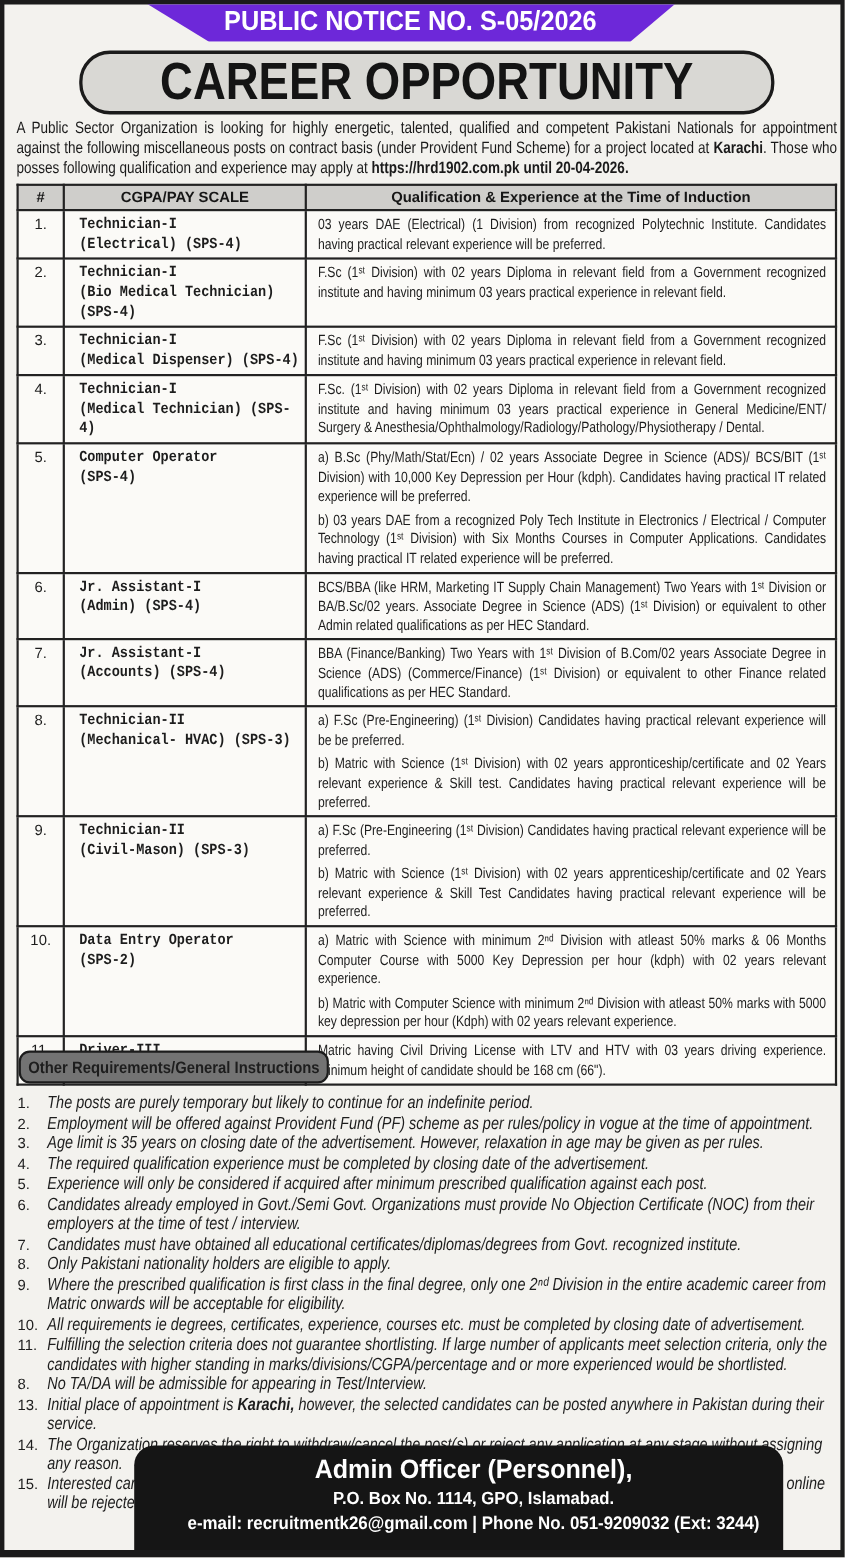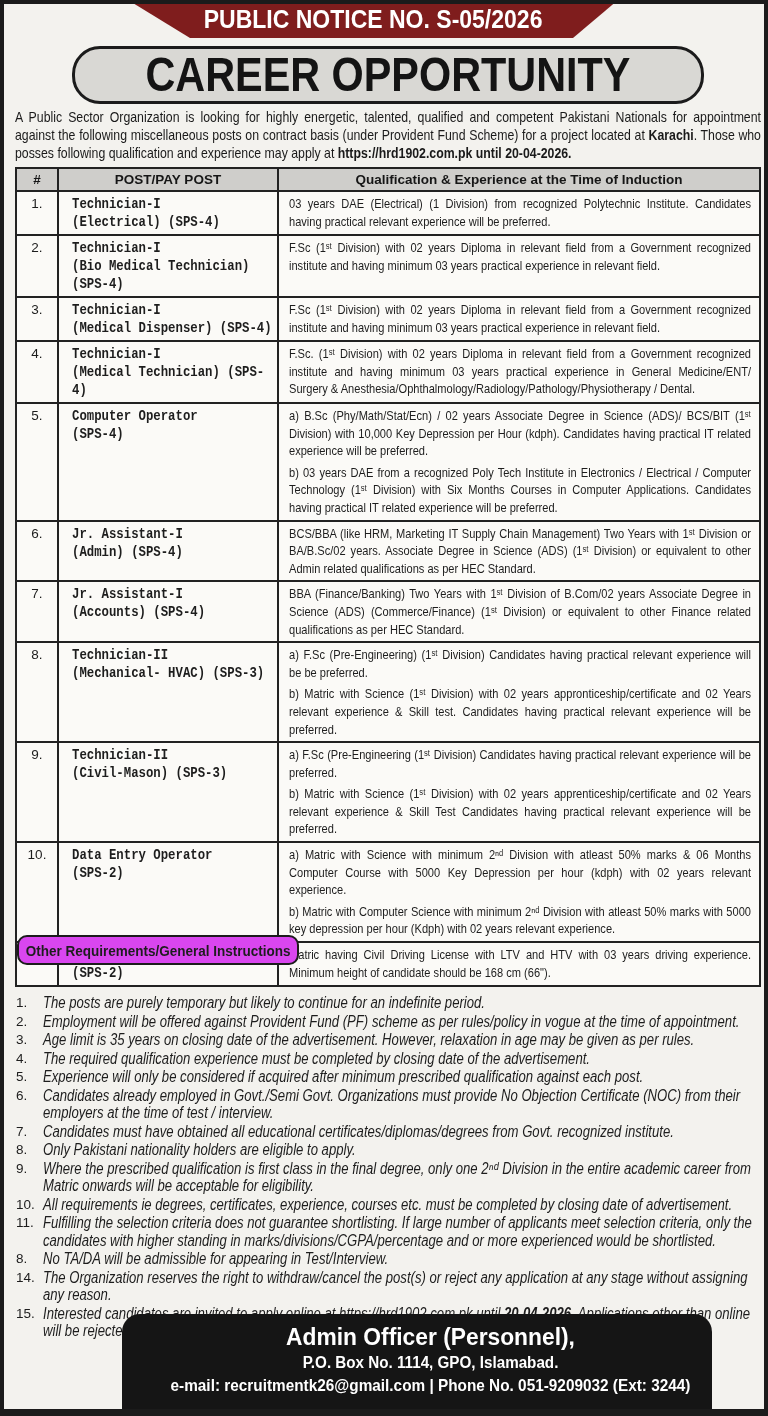--- a/index.html
+++ b/index.html
@@ -10,21 +10,21 @@
     background:#f3f2ee;
     border:4px solid #1b1b1b;
     border-bottom-width:7px;
     font-family:"Liberation Sans","DejaVu Sans",sans-serif;
     color:#1d1d1d;
     overflow:hidden;
   }
   
   .banner{
     position:absolute;top:-4px;left:124px;width:490px;height:38px;
-    background:#7f1d1d;
+    background:#6d28d9;
     -webkit-clip-path:polygon(0 0,100% 0,calc(100% - 45px) 100%,62px 100%);
     clip-path:polygon(0 0,100% 0,calc(100% - 45px) 100%,62px 100%);
     display:flex;align-items:center;justify-content:center;
   }
   .banner span{
     color:#ffffff;font-size:25px;font-weight:bold;letter-spacing:0px;
     transform:scaleX(.92);white-space:nowrap;
   }
   
   .title-box{
@@ -62,22 +62,22 @@
   td.c-no{font-size:13.5px;text-align:center;padding-top:4px;}
   td.c-post{padding:3px 4px 3px 13px;font-family:Liberation Mono, monospace;}
   td.c-post div{font-weight:bold;font-size:14px;line-height:18px;transform:scaleX(.88);transform-origin:left top;width:113.6%;}
   td.c-qual{padding:3px 8px 3px 10px;margin-top:44px;}
   td.c-qual p{
     margin:0 0 4px 0;font-size:13.5px;line-height:17.6px;text-align:justify;
   }
   td.c-qual p:last-child{margin-bottom:0;}
   
   .sec-head{
-    position:absolute;top:931px;left:13px;width:282px;height:30px;
-    background:#d946ef;border:2.5px solid #1c1c1c;border-radius:10px;
+    position:absolute;top:951px;left:13px;width:282px;height:30px;
+    background:#737373;border:2.5px solid #1c1c1c;border-radius:10px;
     box-sizing:border-box;display:flex;align-items:center;justify-content:center;
   }
   .sec-head span{font-size:15px;font-weight:bold;transform:scaleX(.9);white-space:nowrap;}
   
   .instructions{position:absolute;top:990px;left:12px;width:748px;}
   .inst-item{display:flex;margin-bottom:1px;}
   .inst-no{flex:0 0 27px;font-size:13.5px;line-height:17.5px;}
   .inst-text{flex:1;font-size:16px;line-height:17.5px;font-style:italic;}
   .inst-text b{font-weight:bold;}
   
@@ -111,21 +111,21 @@
 
   <table class="posts">
     <colgroup>
         <col class="c1">
         <col class="c2">
         <col class="c3">
       </colgroup>
     <tbody>
         <tr>
       <th>#</th>
-      <th>POST/PAY POST</th>
+      <th>CGPA/PAY SCALE</th>
       <th>Qualification &amp; Experience at the Time of Induction</th>
     </tr>
     <tr>
       <td class="c-no">1.</td>
       <td class="c-post">
         <div>Technician-I</div>
         <div>(Electrical) (SPS-4)</div>
       </td>
       <td class="c-qual">
         <p class="cx">03 years DAE (Electrical) (1 Division) from recognized Polytechnic Institute. Candidates having practical relevant experience will be preferred.</p>
@@ -283,20 +283,24 @@
       <span class="inst-no">10.</span>
       <span class="inst-text"><span class="cx" style="display:inline-block">All requirements ie degrees, certificates, experience, courses etc. must be completed by closing date of advertisement.</span></span>
     </div>
     <div class="inst-item">
       <span class="inst-no">11.</span>
       <span class="inst-text"><span class="cx" style="display:inline-block">Fulfilling the selection criteria does not guarantee shortlisting. If large number of applicants meet selection criteria, only the candidates with higher standing in marks/divisions/CGPA/percentage and or more experienced would be shortlisted.</span></span>
     </div>
     <div class="inst-item">
       <span class="inst-no">8.</span>
       <span class="inst-text"><span class="cx" style="display:inline-block">No TA/DA will be admissible for appearing in Test/Interview.</span></span>
+    </div>
+    <div class="inst-item">
+      <span class="inst-no">13.</span>
+      <span class="inst-text"><span class="cx" style="display:inline-block"><span>Initial place of appointment is </span><b>Karachi,</b><span> however, the selected candidates can be posted anywhere in Pakistan during their service.</span></span></span>
     </div>
     <div class="inst-item">
       <span class="inst-no">14.</span>
       <span class="inst-text"><span class="cx" style="display:inline-block">The Organization reserves the right to withdraw/cancel the post(s) or reject any application at any stage without assigning any reason.</span></span>
     </div>
     <div class="inst-item">
       <span class="inst-no">15.</span>
       <span class="inst-text"><span class="cx" style="display:inline-block"><span>Interested candidates are invited to apply online at https://hrd1902.com.pk until </span><b>20-04-2026</b><span>. Applications other than online will be rejected.</span></span></span>
     </div>
   </div>

